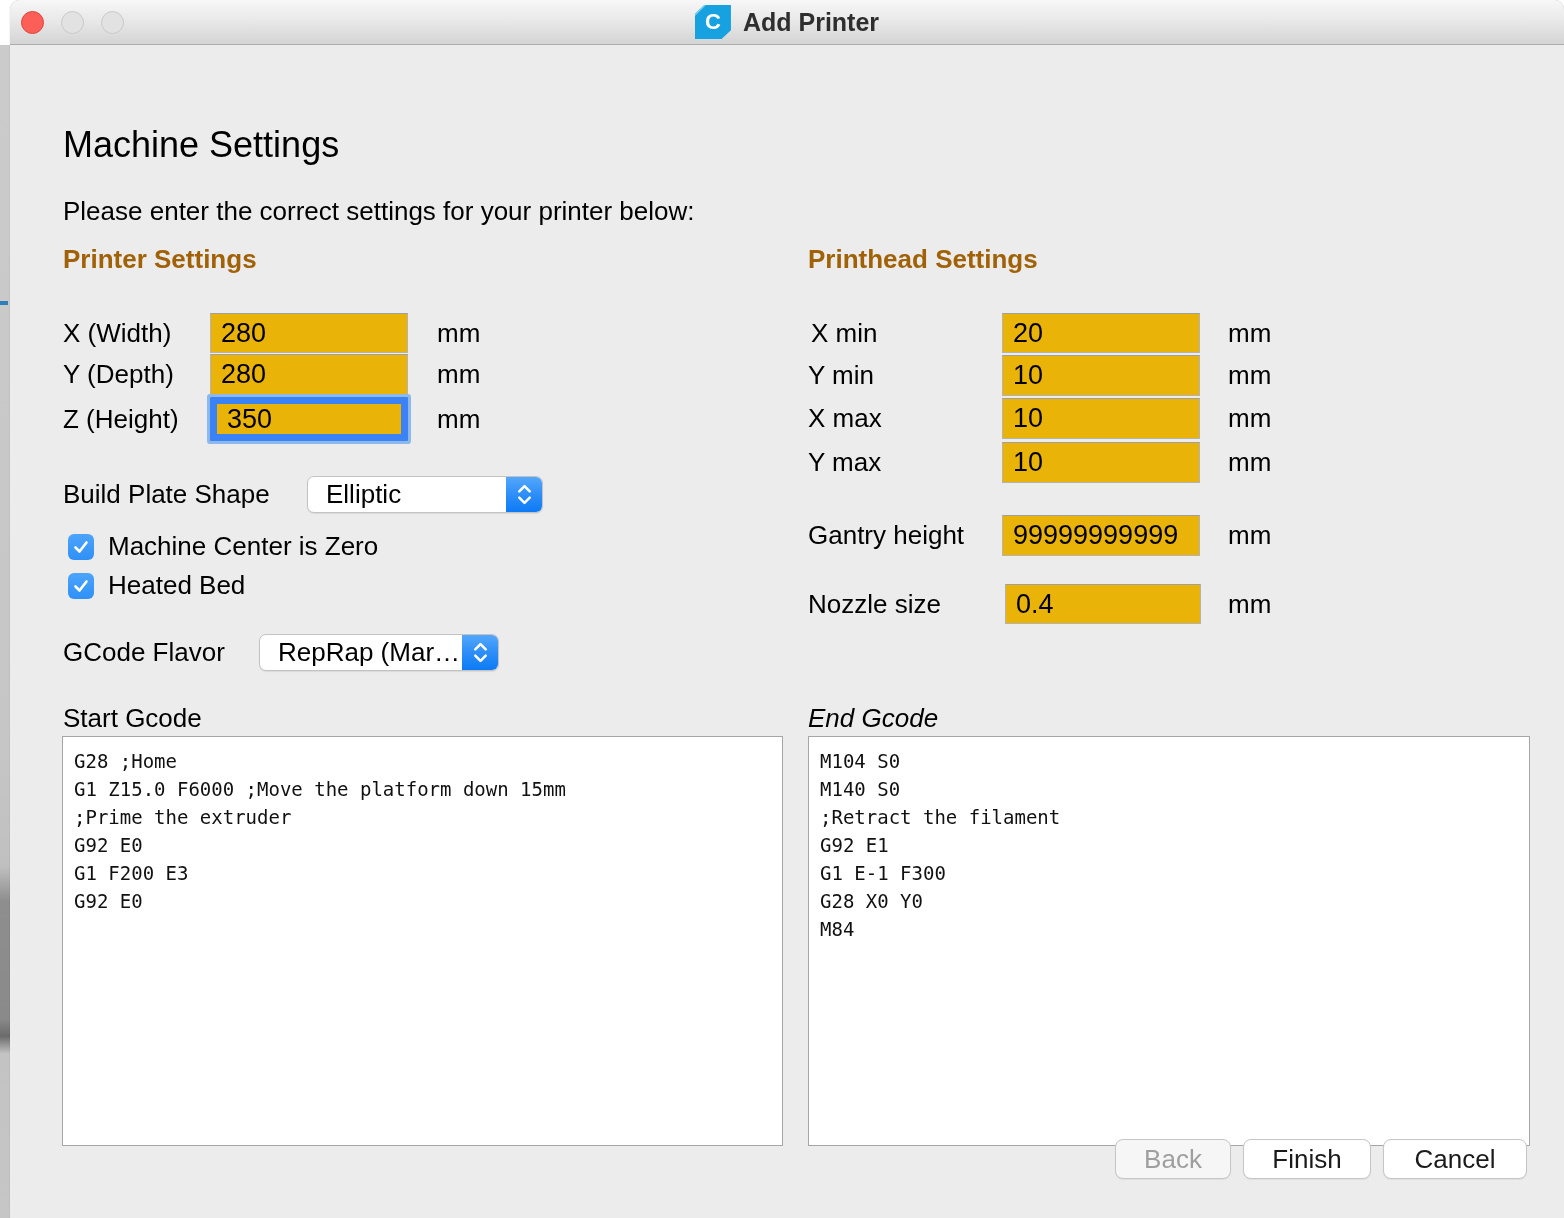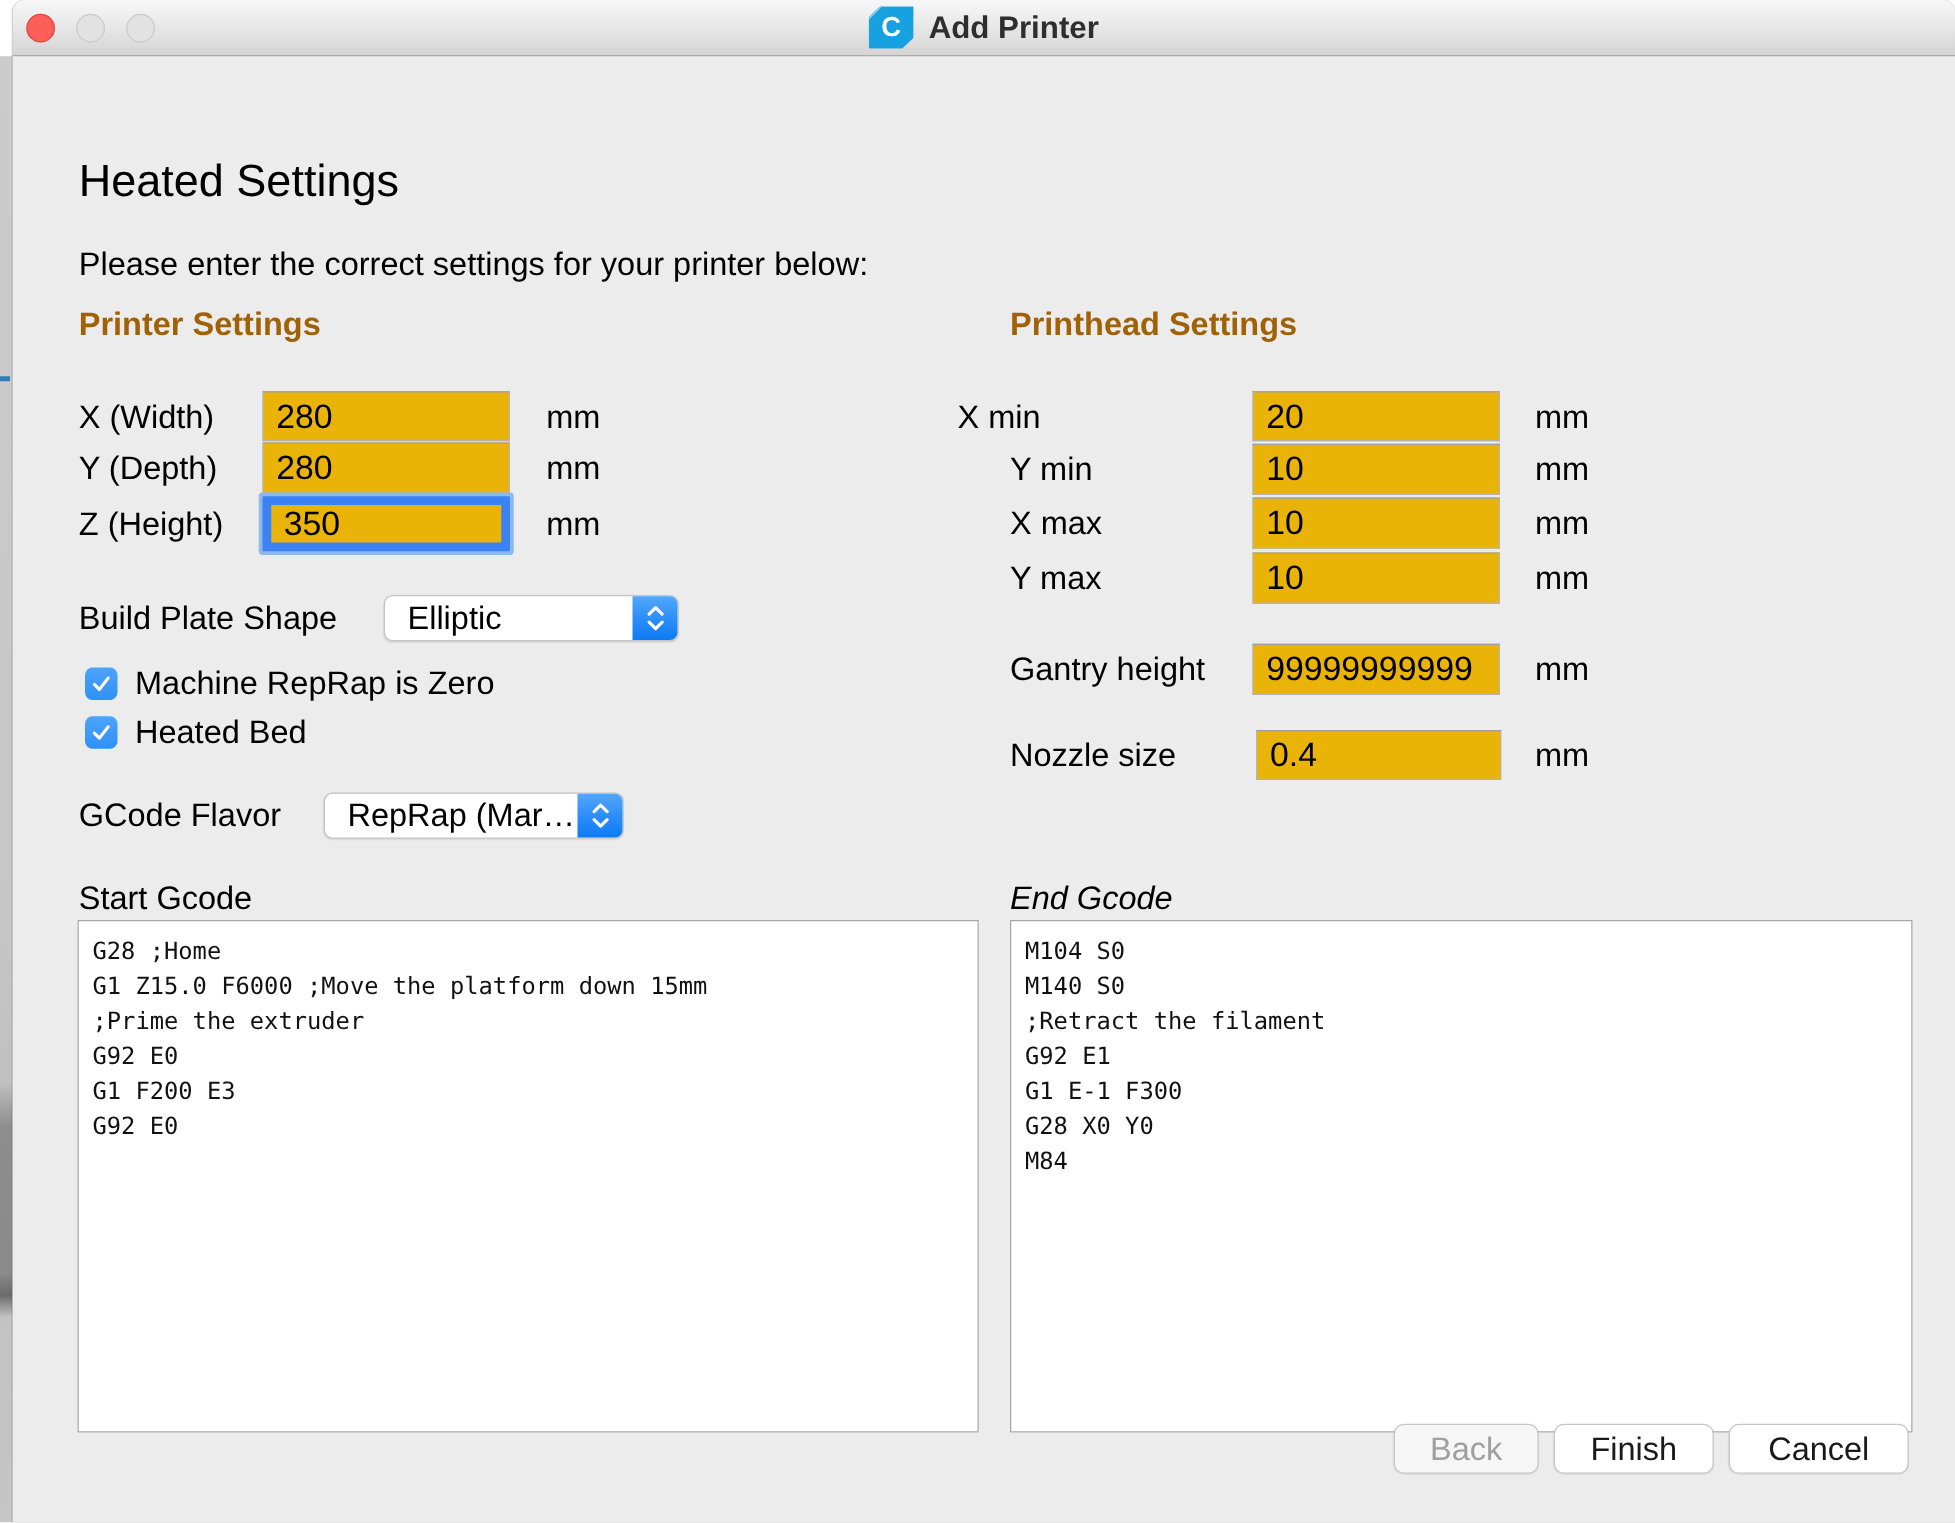--- a/index.html
+++ b/index.html
@@ -90,21 +90,21 @@
       <div class="title-wrap">
         <div class="app-icon">
           <span class="app-icon-letter">C</span>
         </div>
         <span class="window-title">Add Printer</span>
       </div>
     </div>
 
     <div class="content">
 
-      <div class="abs h1" style="left:53px; top:78px;">Heated Settings</div>
+      <div class="abs h1" style="left:53px; top:78px;">Machine Settings</div>
       <div class="abs subtitle" style="left:53px; top:150px;">Please enter the correct settings for your printer below:</div>
 
       <div class="abs section-heading" style="left:53px; top:198px;">Printer Settings</div>
 
       <div class="abs row-label" style="left:53px; top:267px; height:40px;">X (Width)</div>
       <input class="text-input" style="left: 200px; top: 267px; width: 198px; height: 40px;" value="280">
       <div class="abs unit" style="left:427px; top:267px; height:40px;">mm</div>
 
       <div class="abs row-label" style="left:53px; top:308px; height:41px;">Y (Depth)</div>
       <input class="text-input" style="left: 200px; top: 308px; width: 198px; height: 41px;" value="280">
@@ -124,21 +124,21 @@
           </svg>
         </span>
       </div>
 
       <div class="checkbox-row" style="left:58px; top:485px;">
         <span class="cb-box">
           <svg width="18" height="18" viewBox="0 0 18 18" fill="none">
             <polyline points="3.5,9.5 7.5,13.5 14.5,4.5" stroke="#fff" stroke-width="2.6" stroke-linecap="round" stroke-linejoin="round"></polyline>
           </svg>
         </span>
-        <span class="cb-label">Machine RepRap is Zero</span>
+        <span class="cb-label">Machine Center is Zero</span>
       </div>
       <div class="checkbox-row" style="left:58px; top:524px;">
         <span class="cb-box">
           <svg width="18" height="18" viewBox="0 0 18 18" fill="none">
             <polyline points="3.5,9.5 7.5,13.5 14.5,4.5" stroke="#fff" stroke-width="2.6" stroke-linecap="round" stroke-linejoin="round"></polyline>
           </svg>
         </span>
         <span class="cb-label">Heated Bed</span>
       </div>
 
@@ -148,21 +148,21 @@
         <span class="dd-cap">
           <svg width="17" height="23" viewBox="0 0 16 22" fill="none">
             <polyline points="3,8 8,3 13,8" stroke="#fff" stroke-width="2.4" stroke-linecap="round" stroke-linejoin="round"></polyline>
             <polyline points="3,14 8,19 13,14" stroke="#fff" stroke-width="2.4" stroke-linecap="round" stroke-linejoin="round"></polyline>
           </svg>
         </span>
       </div>
 
       <div class="abs section-heading" style="left:798px; top:198px;">Printhead Settings</div>
 
-      <div class="abs row-label" style="left:756px; top:267px; height:40px;">X min</div>
+      <div class="abs row-label" style="left:801px; top:267px; height:40px;">X min</div>
       <input class="text-input" style="left: 992px; top: 267px; width: 198px; height: 40px;" value="20">
       <div class="abs unit" style="left:1218px; top:267px; height:40px;">mm</div>
 
       <div class="abs row-label" style="left:798px; top:309px; height:41px;">Y min</div>
       <input class="text-input" style="left: 992px; top: 309px; width: 198px; height: 41px;" value="10">
       <div class="abs unit" style="left:1218px; top:309px; height:41px;">mm</div>
 
       <div class="abs row-label" style="left:798px; top:352px; height:41px;">X max</div>
       <input class="text-input" style="left: 992px; top: 352px; width: 198px; height: 41px;" value="10">
       <div class="abs unit" style="left:1218px; top:352px; height:41px;">mm</div>

